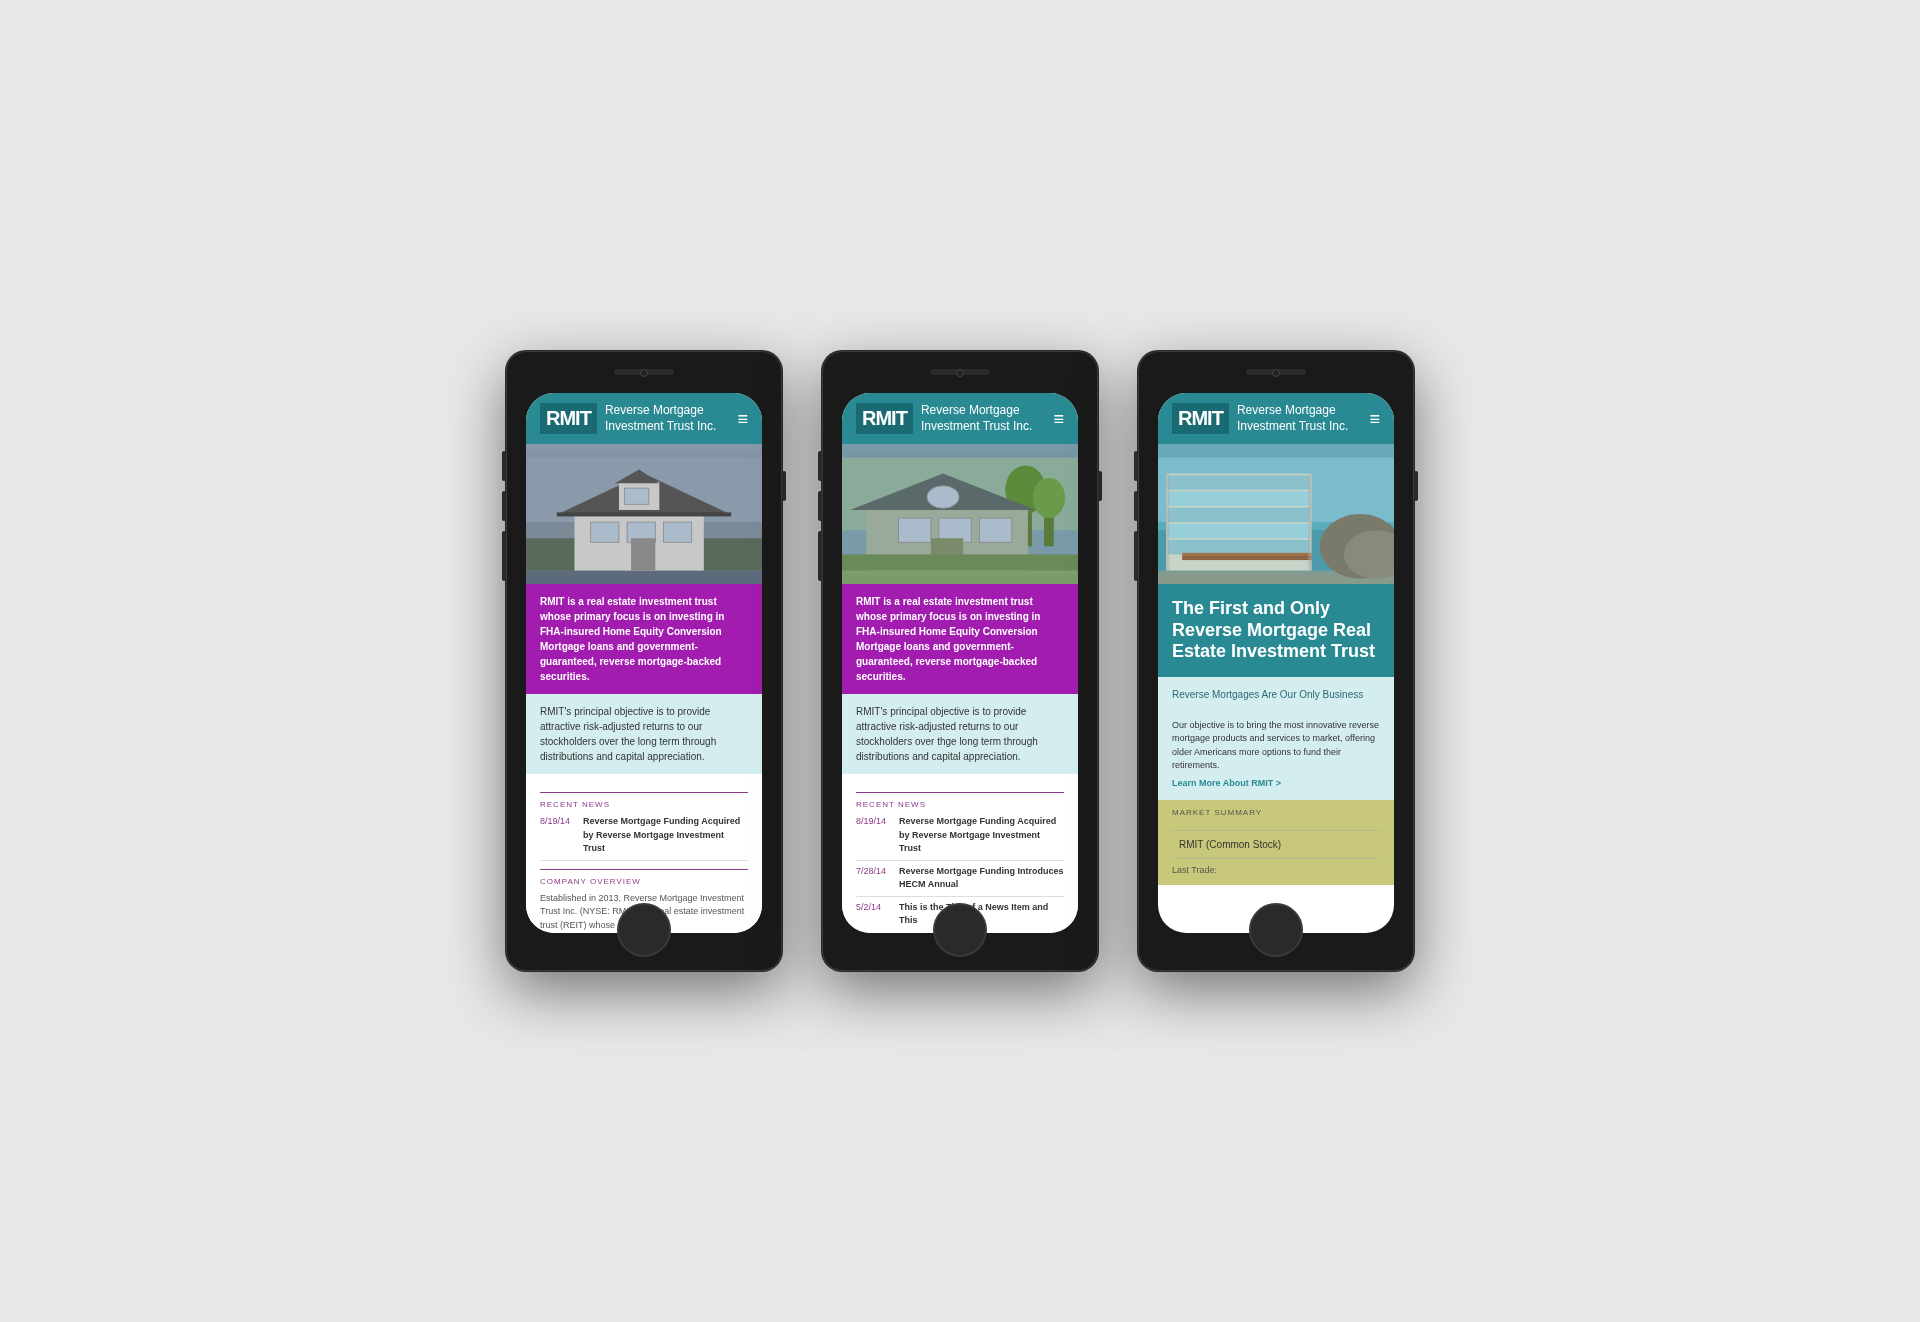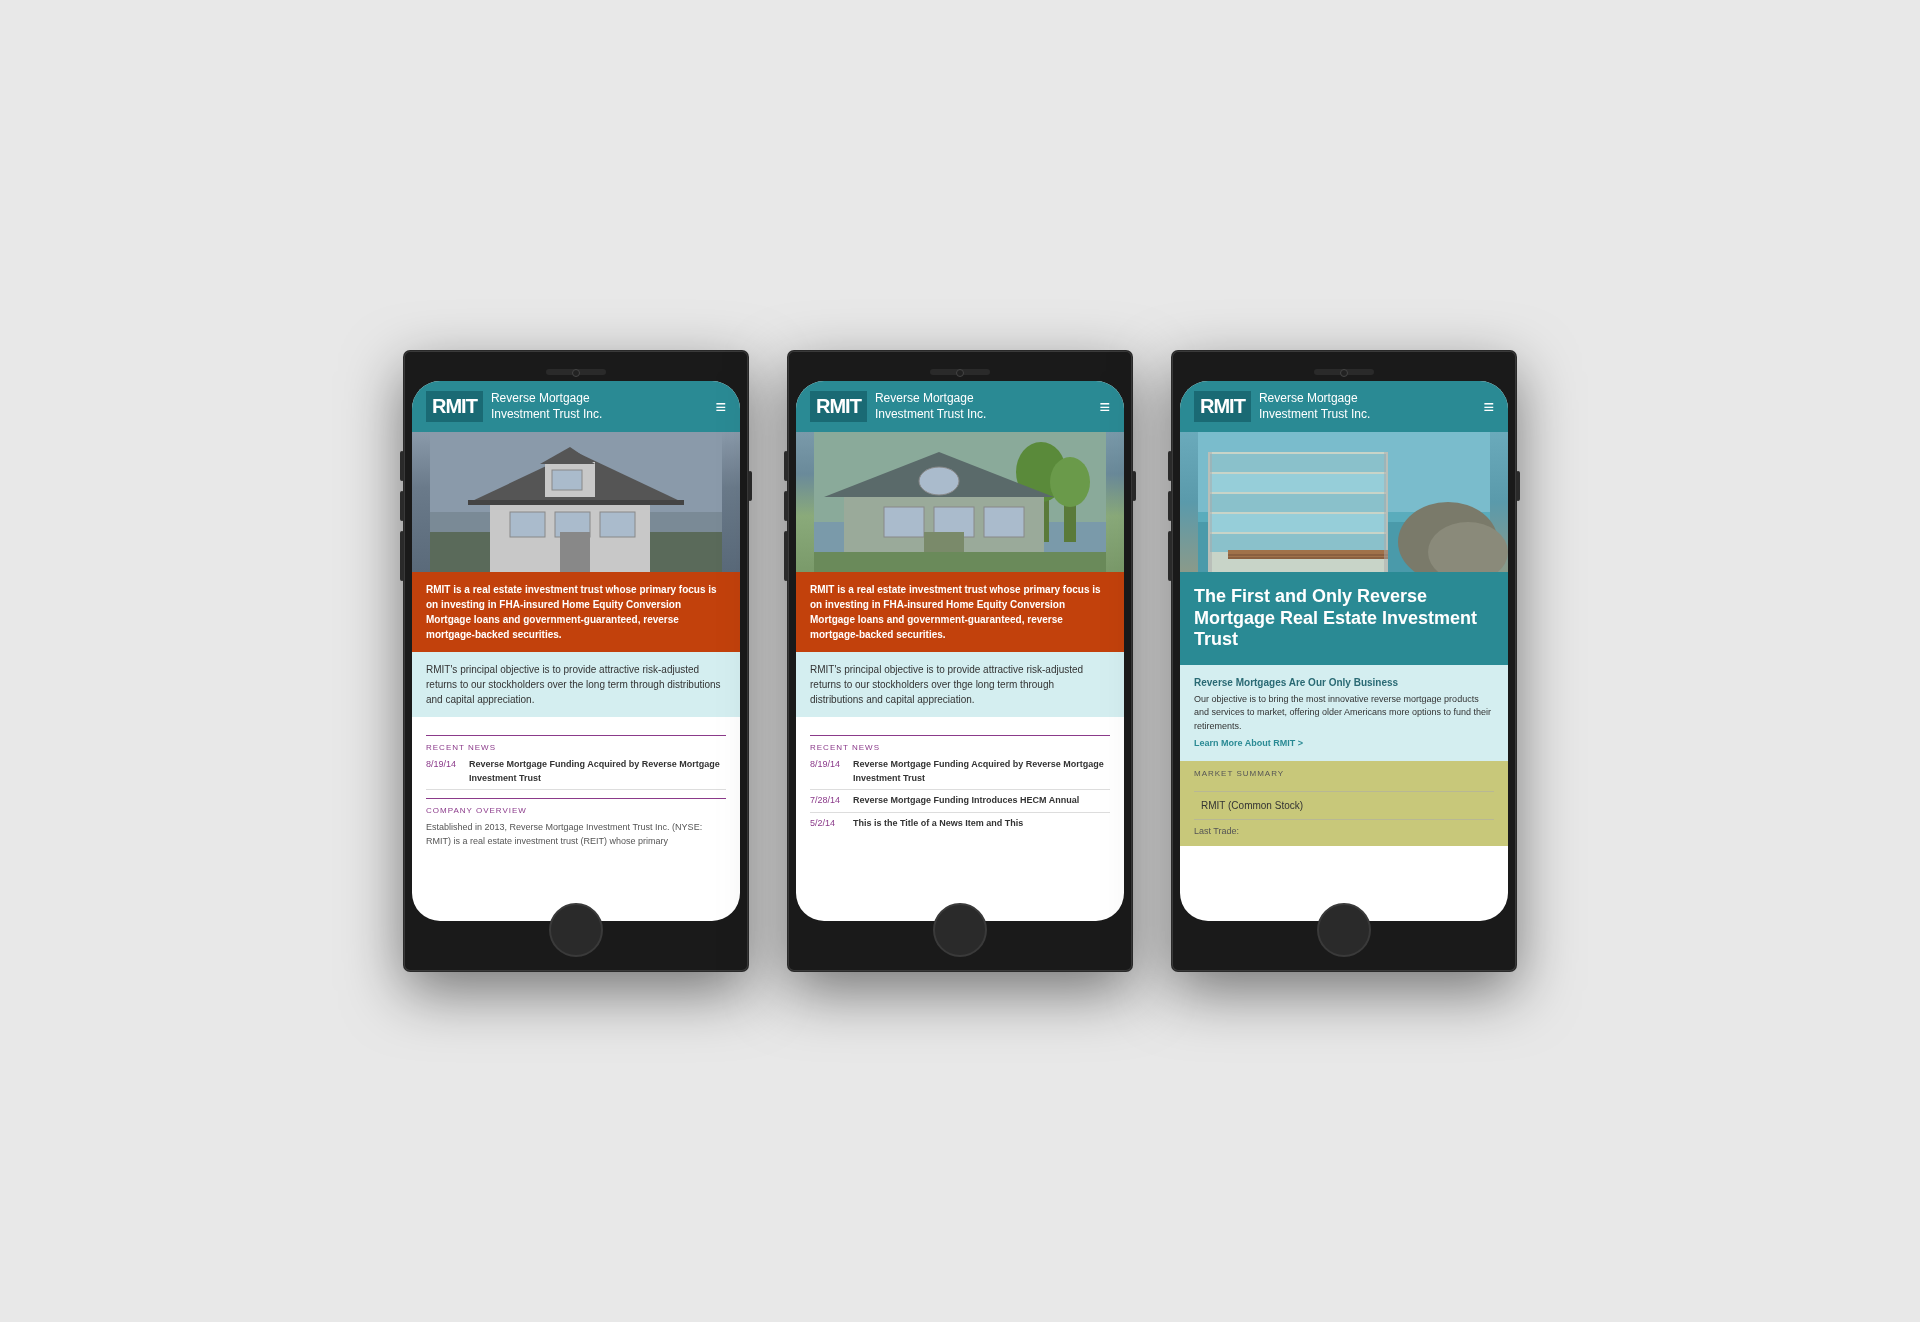--- a/index.html
+++ b/index.html
@@ -15,25 +15,25 @@
     }
 
     .phones-container {
       display: flex;
       gap: 40px;
       align-items: center;
     }
 
     
     .phone {
-      width: 344px;
+      width: 276px;
       height: 620px;
       background: #1a1a1a;
-      border-radius: 6px;
-      padding: 8px;
+      border-radius: 20px;
+      padding: 20px;
       position: relative;
       box-shadow:
         0 0 0 1px #2a2a2a,
         0 20px 60px rgba(0,0,0,0.5),
         inset 0 0 0 1px #3a3a3a;
     }
 
     .phone::before {
       content: '';
       position: absolute;
@@ -144,21 +144,21 @@
     }
 
     
     .content-section {
       padding: 10px 14px;
       font-size: 10px;
       line-height: 1.5;
     }
 
     .content-section.teal {
-      background: #c2410c;
+      background: #a21caf;
       color: white;
       font-weight: bold;
     }
 
     .content-section.light-teal {
       background: #d4eef0;
       color: #333;
     }
 
     .content-section.white {
@@ -221,23 +221,23 @@
     .info-section {
       background: #d4eef0;
       padding: 10px 14px;
       font-size: 9px;
       line-height: 1.5;
       color: #333;
     }
 
     .info-title {
       color: #2a6a74;
-      font-weight: bold;
+      font-weight: normal;
       font-size: 10px;
-      margin-bottom: 3px;
+      margin-bottom: 17px;
     }
 
     .learn-more {
       color: #2a8a94;
       font-weight: bold;
       font-size: 9px;
       margin-top: 4px;
     }
 
     .market-section {

